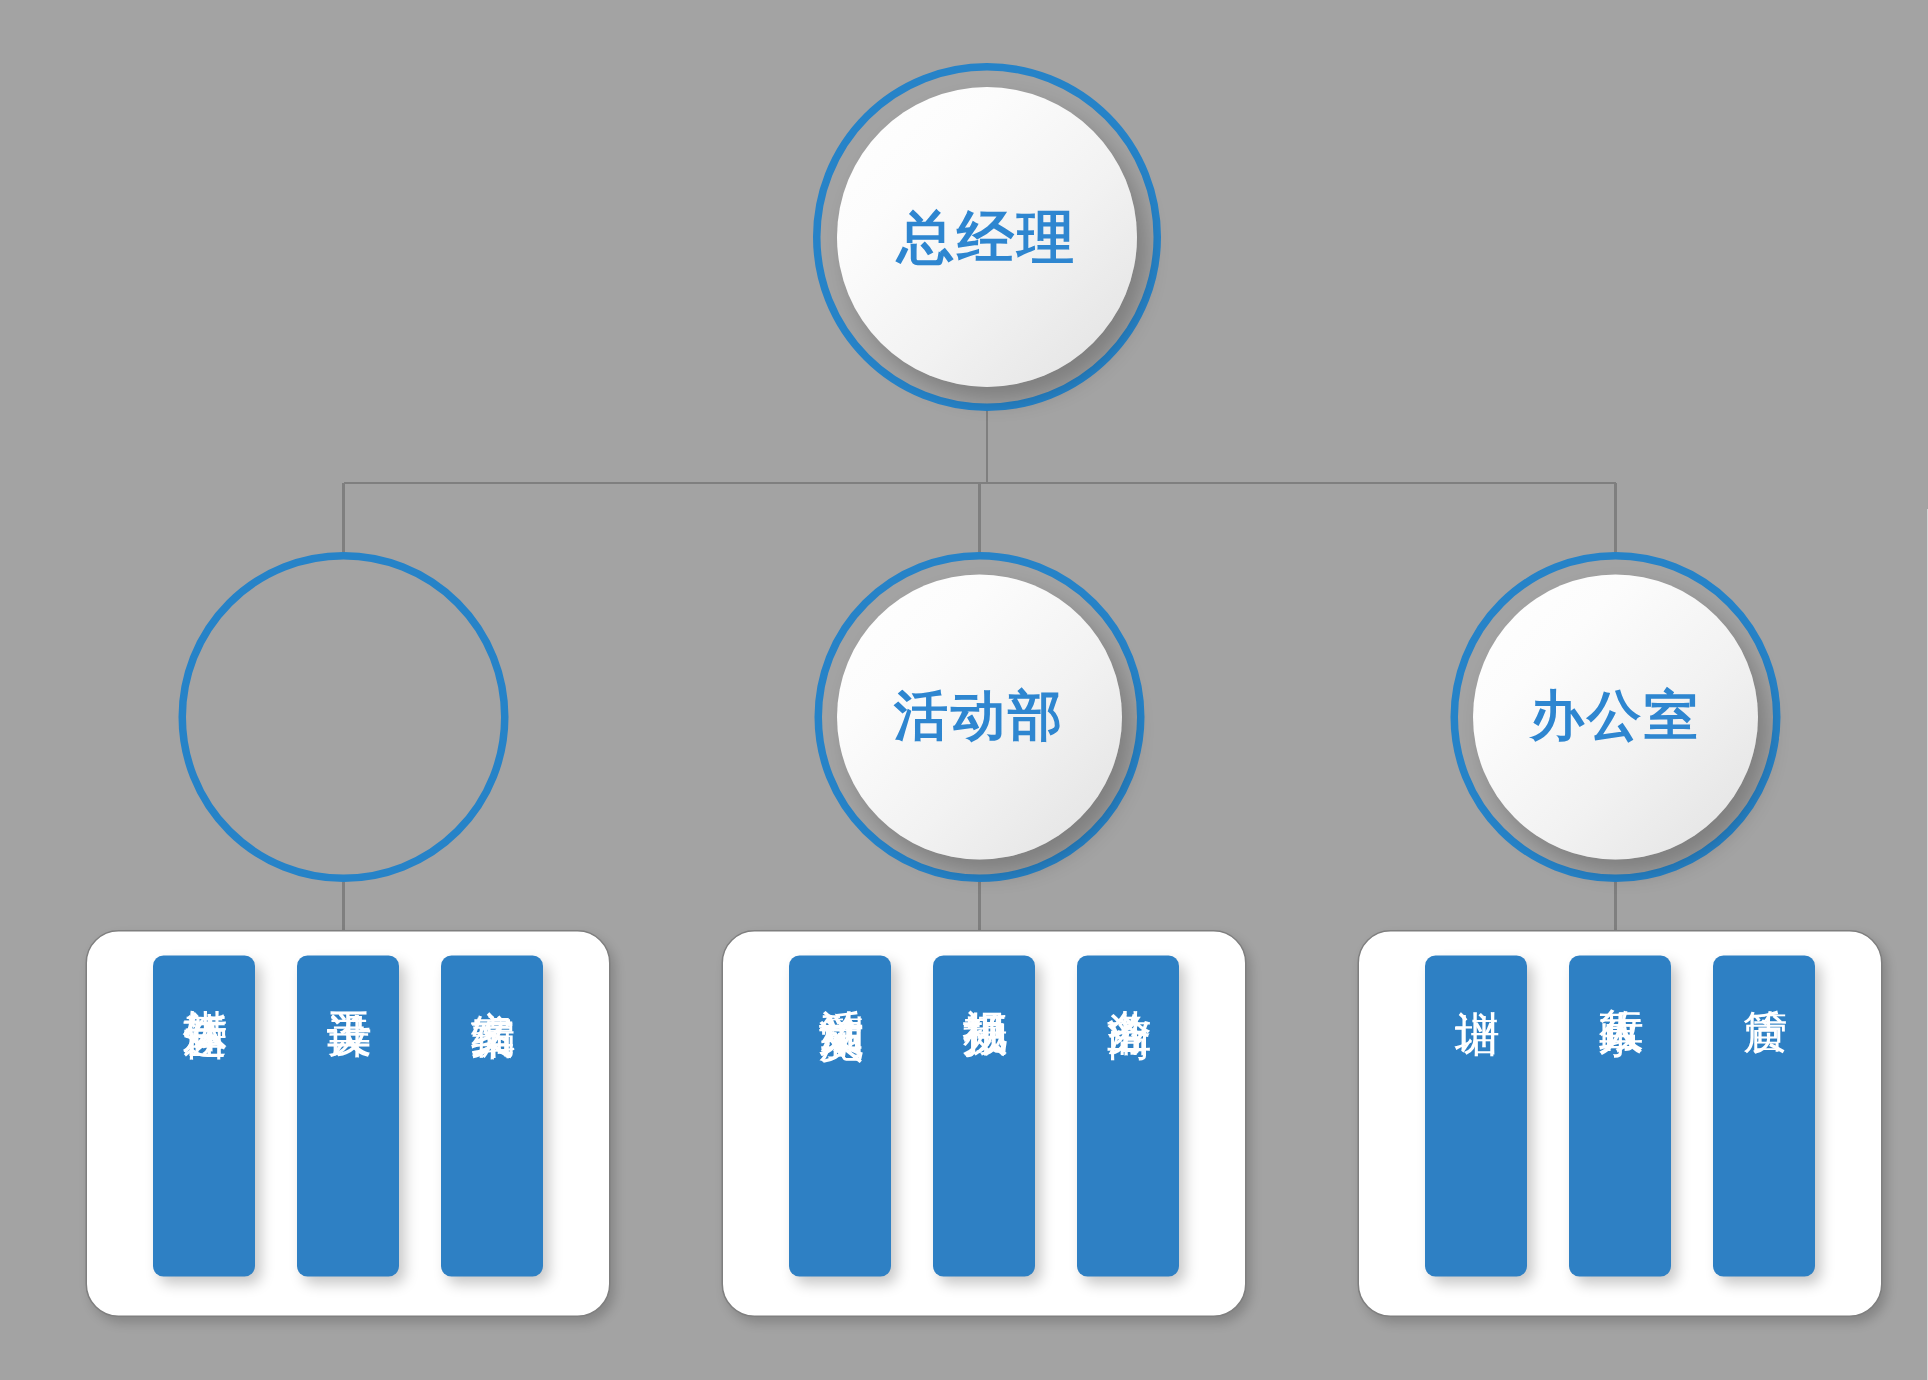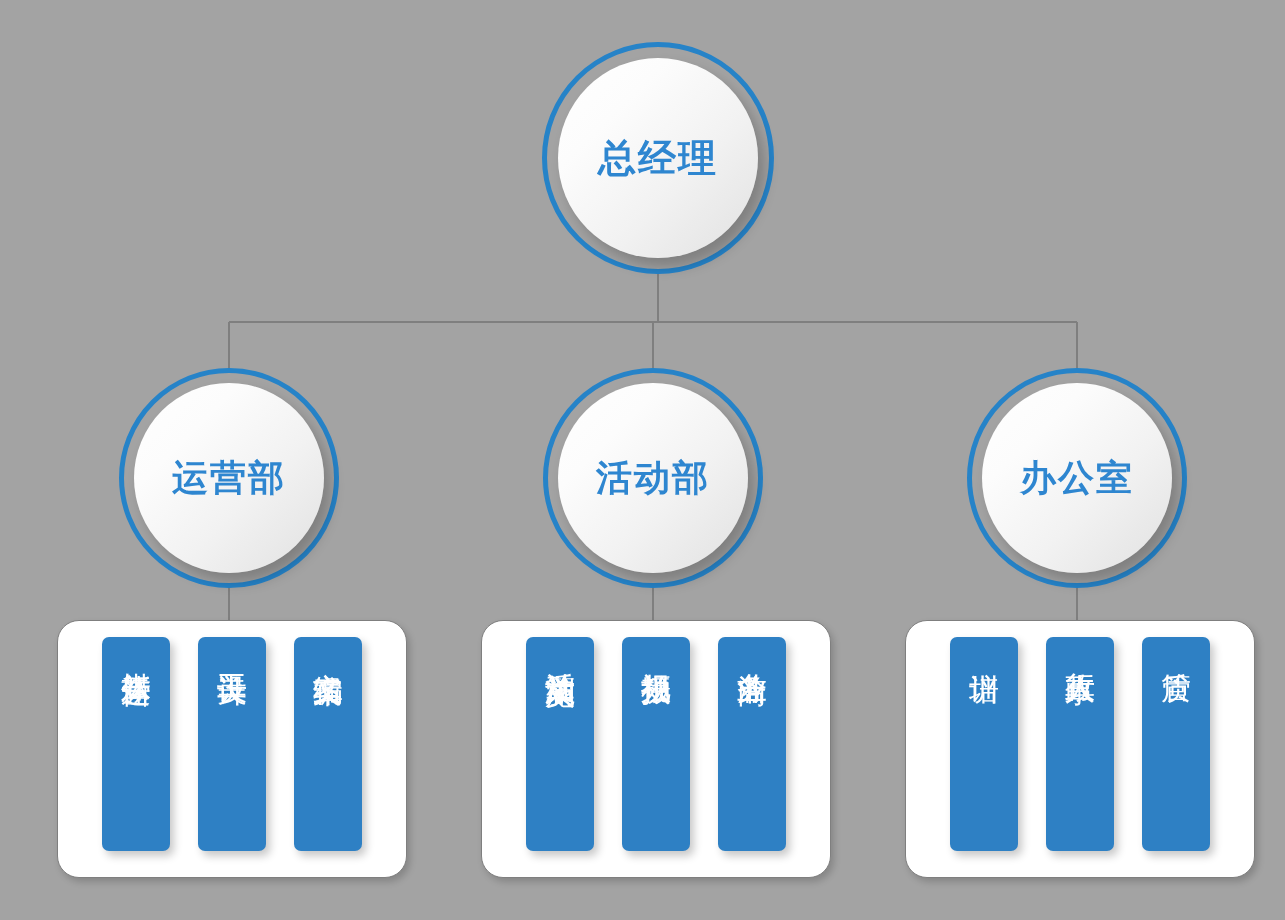--- a/index.html
+++ b/index.html
@@ -171,23 +171,20 @@
 
   <div class="circle-node" id="node-root">
     <div class="ring"></div>
     <div class="disc">
       <span class="circle-label">总经理</span>
     </div>
   </div>
 
   <div class="circle-node dept-node" id="node-dept-0">
     <div class="ring"></div>
-    <div class="disc">
-      <span class="circle-label">运营部</span>
-    </div>
   </div>
 
   <div class="circle-node dept-node" id="node-dept-1">
     <div class="ring"></div>
     <div class="disc">
       <span class="circle-label">活动部</span>
     </div>
   </div>
 
   <div class="circle-node dept-node" id="node-dept-2">

